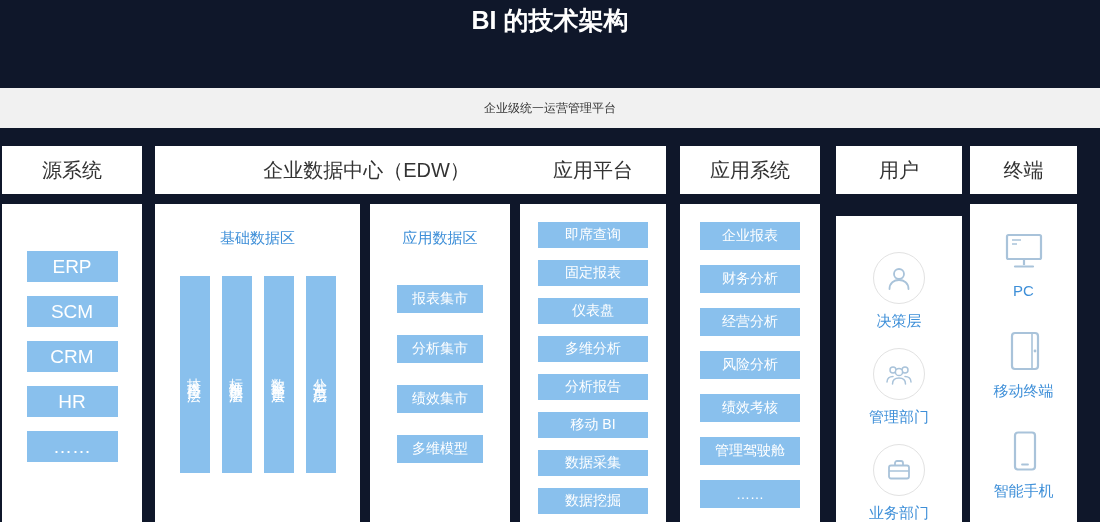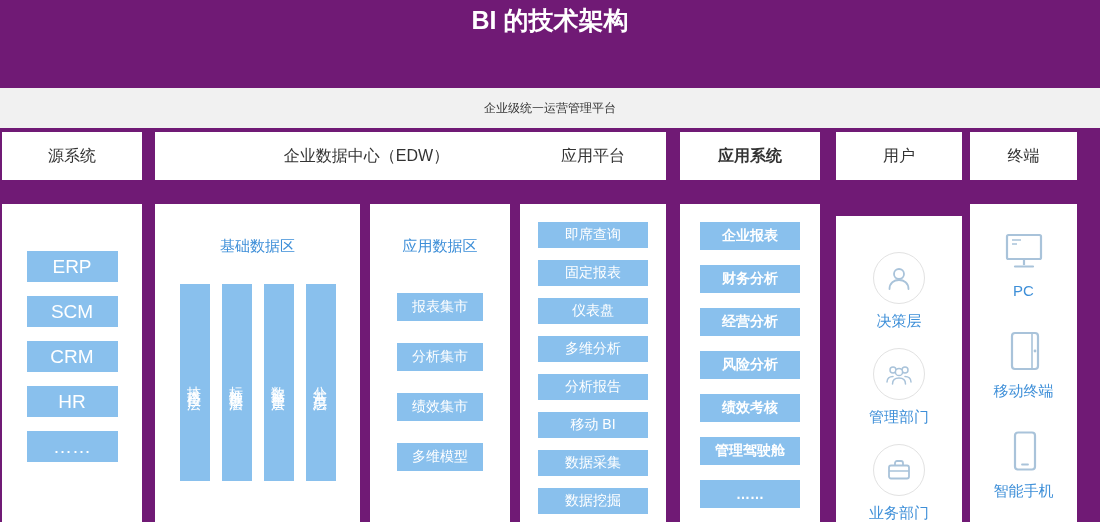--- a/index.html
+++ b/index.html
@@ -1,52 +1,52 @@
 <!DOCTYPE html>
 <html><head>
 <meta charset="utf-8">
 <style>
   html,body { margin:0; padding:0; background:#000; }
   .stage {
-    position:relative; width:1100px; height:522px; background:#701a75;
+    position:relative; width:1100px; height:522px; background:#0f172a;
     font-family:"Liberation Sans","DejaVu Sans",sans-serif; overflow:hidden;
   }
   .title {
     position:absolute; top:2px; left:0; width:100%; text-align:center;
     color:#fff; font-size:25px; font-weight:bold; line-height:36px;
   }
   .band {
     position:absolute; top:88px; left:0; width:100%; height:40px;
     background:#F1F1F1; display:flex; align-items:center; justify-content:center;
     color:#333; font-size:12px;
   }
   .hdr {
-    position:absolute; top:132px; height:48px; background:#fff;
+    position:absolute; top:146px; height:48px; background:#fff;
     display:flex; align-items:center; justify-content:center;
-    color:#333; font-size:16px;
+    color:#333; font-size:20px;
   }
   .panel { position:absolute; top:204px; height:318px; background:#fff; box-sizing:border-box; }
   .c1  { left:2px;   width:140px; }
   .c2h { left:155px; width:423px; }
   .c2a { left:155px; width:205px; }
   .c2b { left:370px; width:140px; }
   .c3  { left:520px; width:146px; }
-  .c4  { left:680px; width:140px;font-weight:bold; }
+  .c4  { left:680px; width:140px; }
   .c5  { left:836px; width:126px; }
   .c6  { left:970px; width:107px; }
 
   .stack { display:flex; flex-direction:column; align-items:center; }
   .blue-btn {
     background:#89C0ED; color:#fff; display:flex; align-items:center;
     justify-content:center; text-align:center; flex:none;
   }
   .p1 { padding-top:47px; gap:14px; }
   .p1 .blue-btn { width:91px; height:31px; font-size:19px; }
 
-  .zone-title { color:#3E8FD8; font-size:15px; text-align:center; padding-top:32px; line-height:20px; }
+  .zone-title { color:#3E8FD8; font-size:15px; text-align:center; padding-top:24px; line-height:20px; }
 
   .bars { display:flex; justify-content:center; gap:12px; margin-top:28px; }
   .vbar {
     width:30px; height:197px; background:#89C0ED; color:#fff; font-size:14px;
     display:flex; align-items:center; justify-content:center;
     writing-mode:vertical-rl; letter-spacing:3px; flex:none;
   }
 
   .p2b { margin-top:37px; gap:22px; }
   .p2b .blue-btn { width:86px; height:28px; font-size:14px; }

